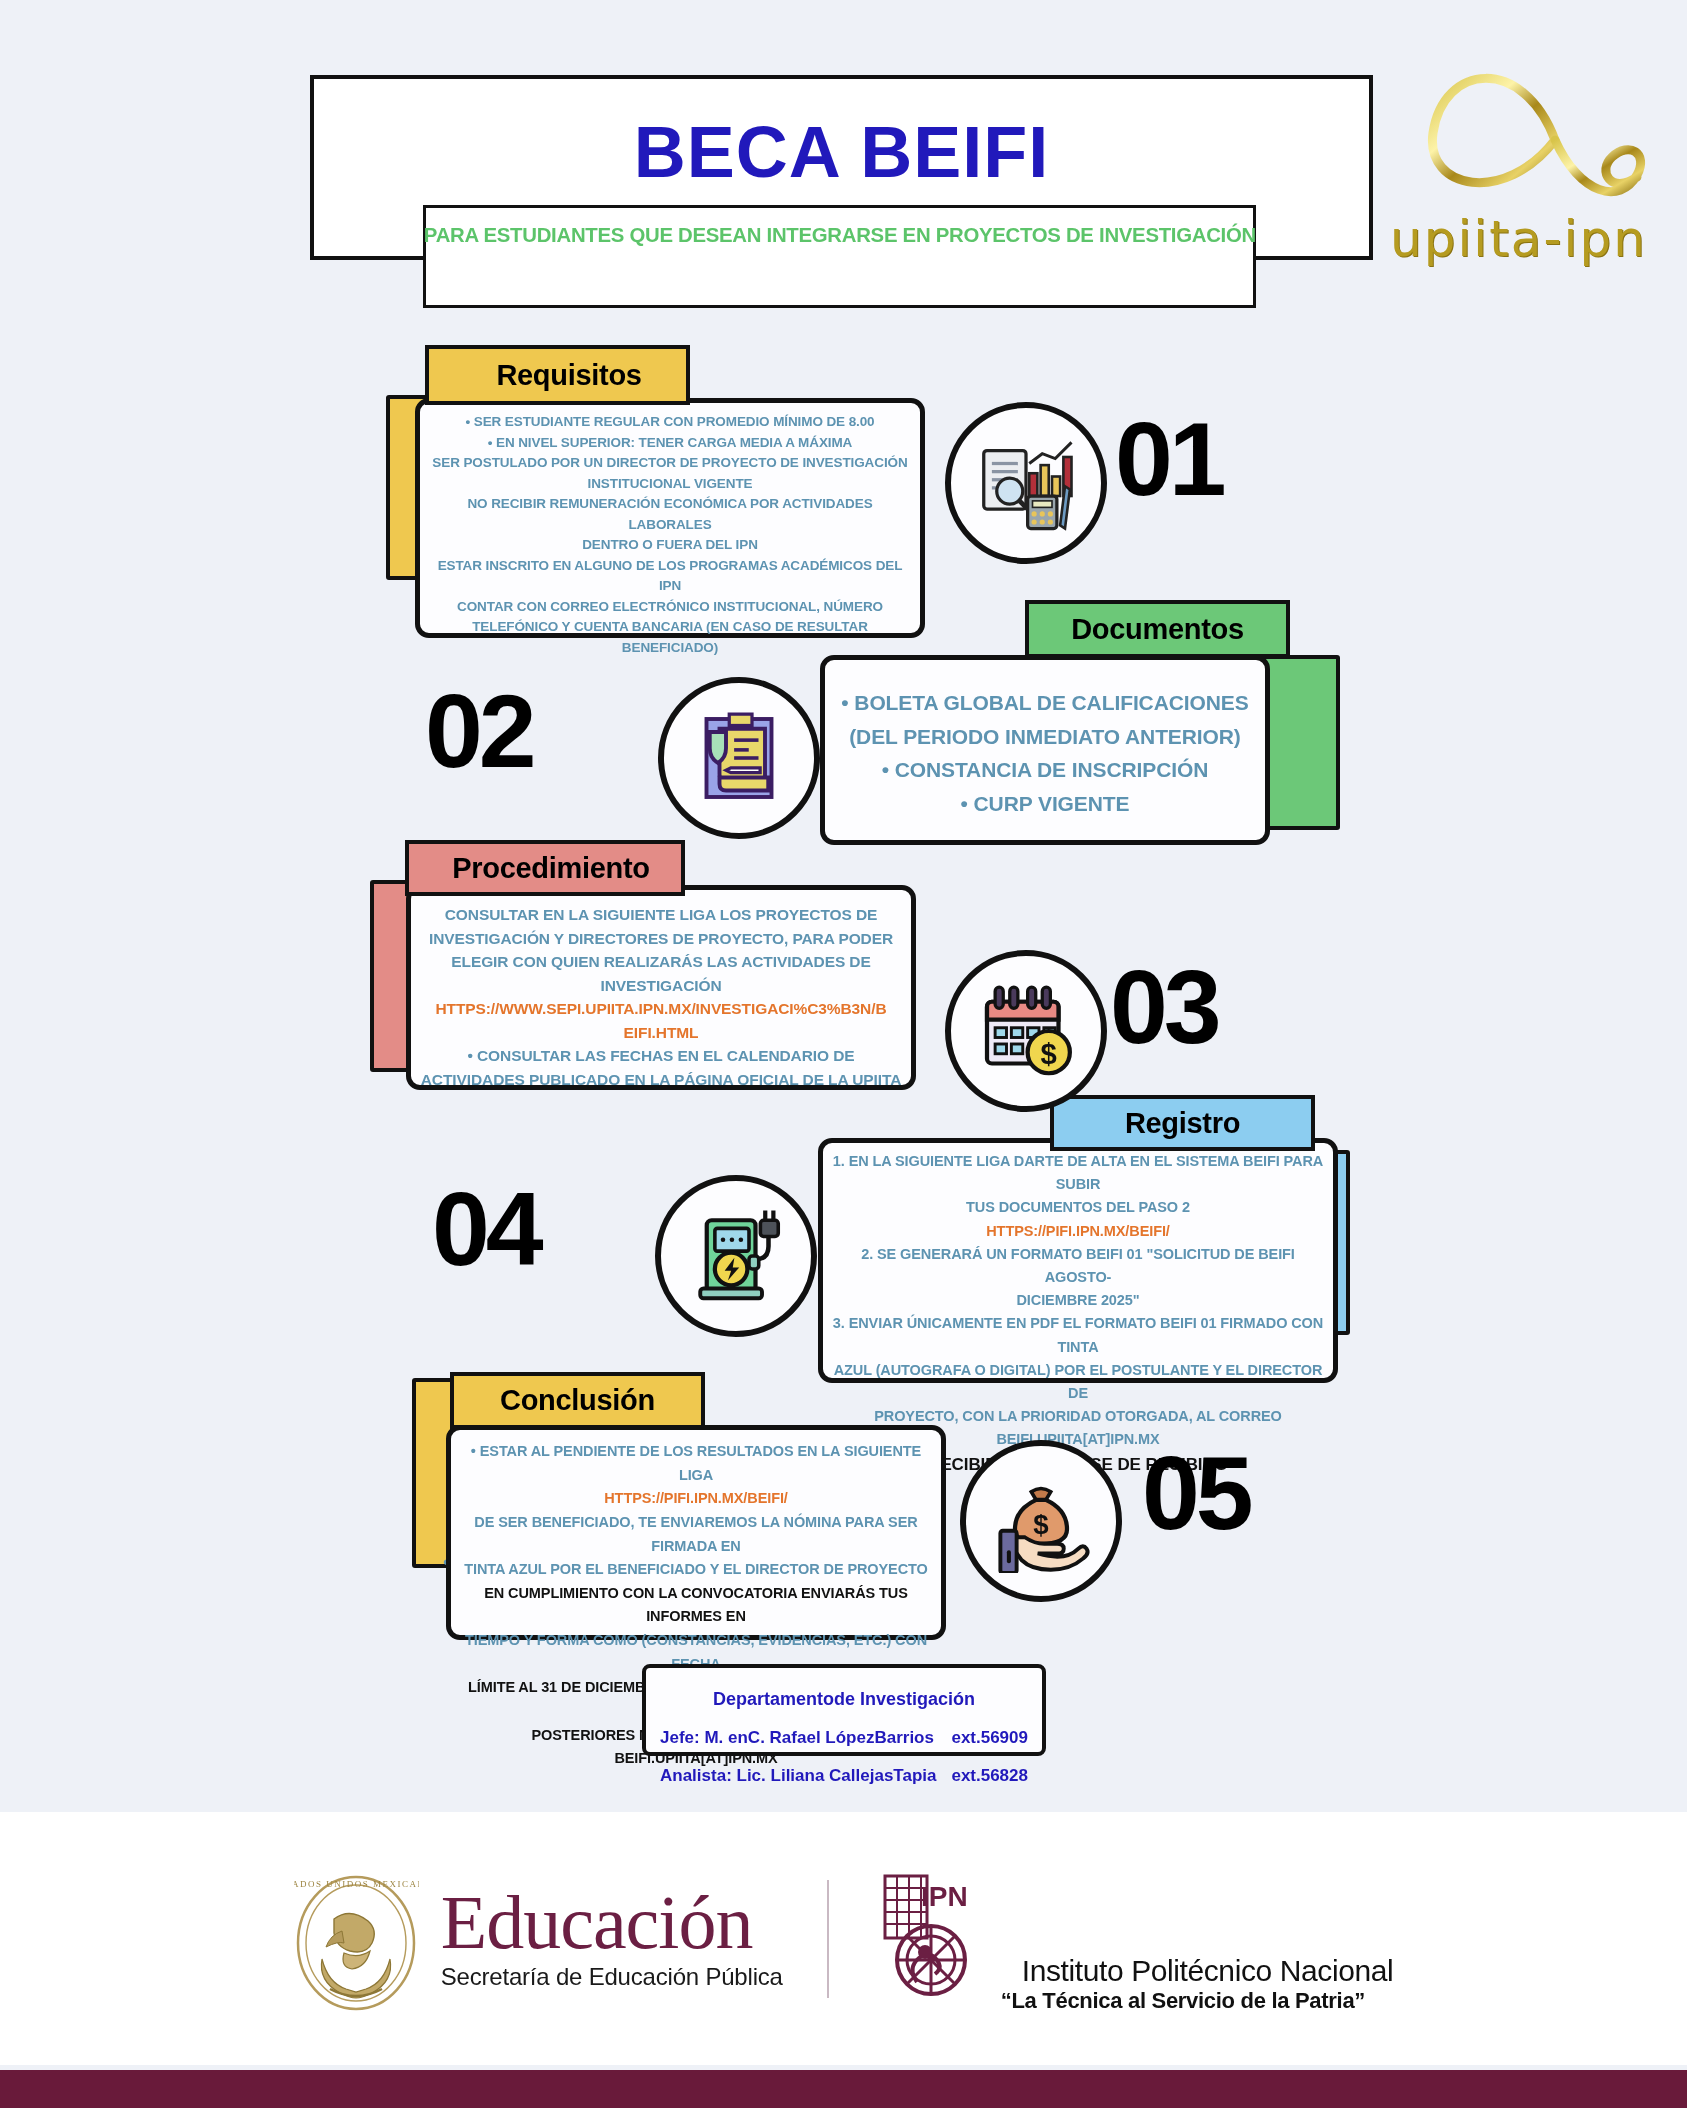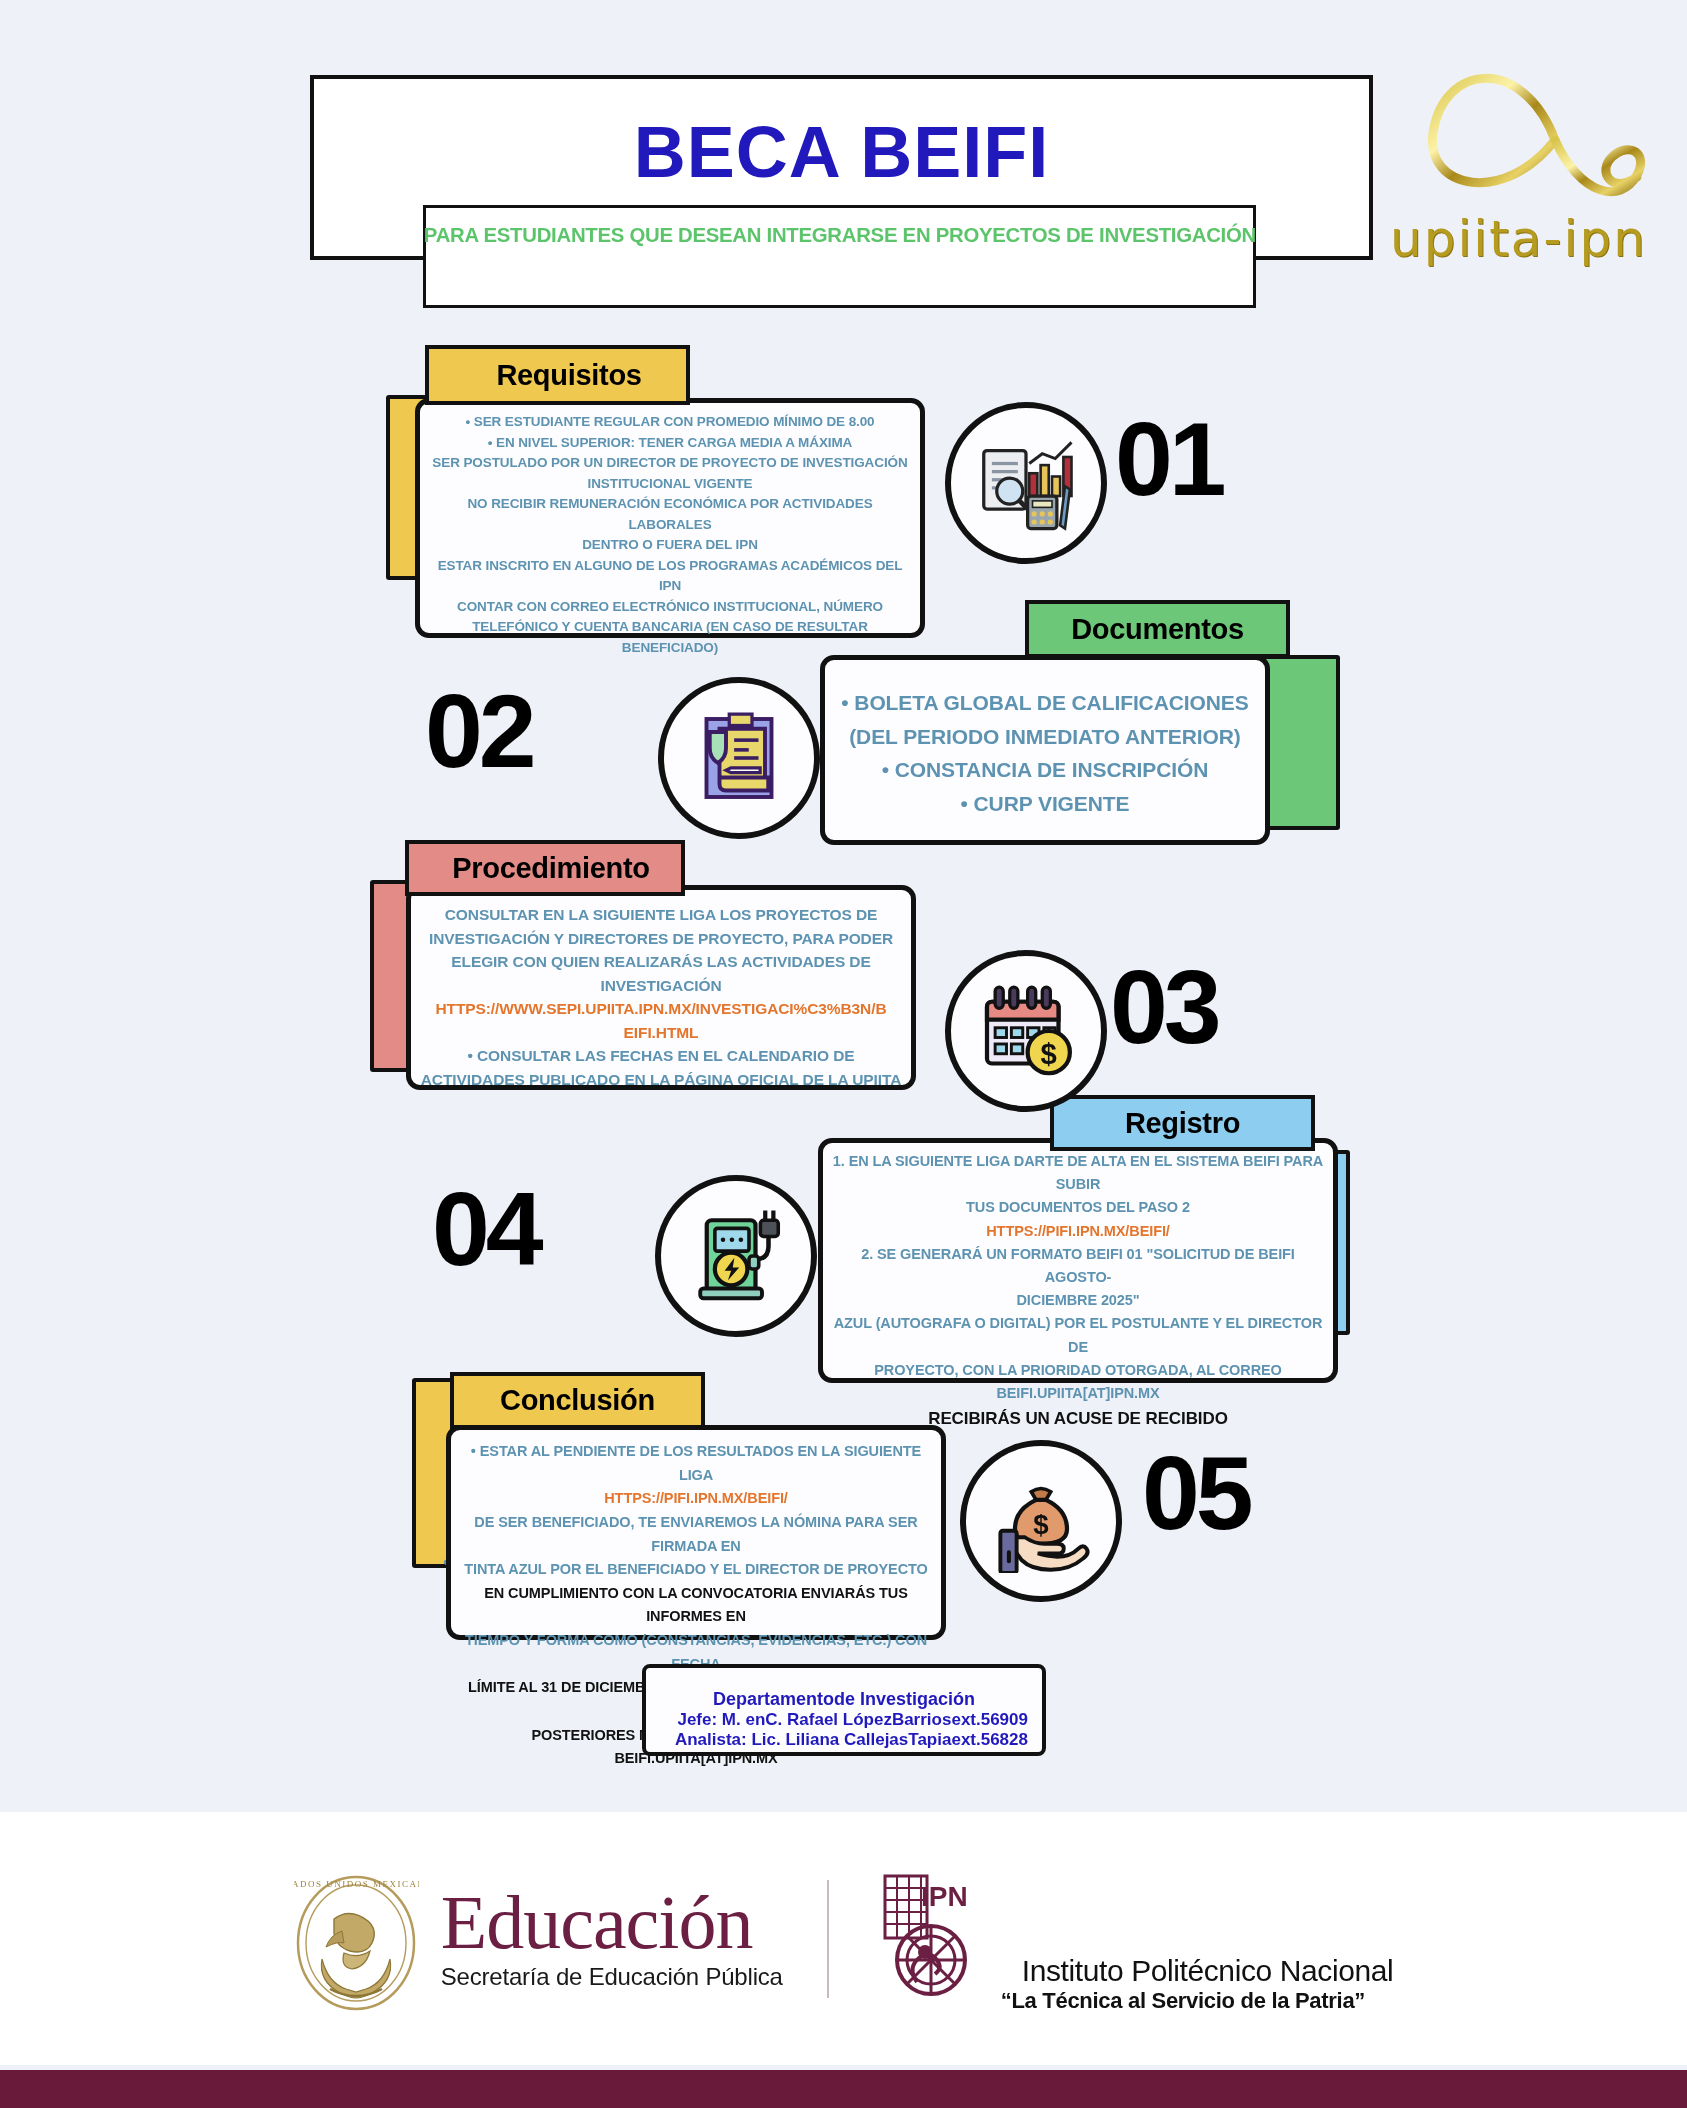--- a/index.html
+++ b/index.html
@@ -156,26 +156,26 @@
   }
   .contact-title {
     text-align: center;
     font-size: 18px;
     font-weight: 800;
     color: #2119bb;
     margin-top: 12px;
   }
   .contact-row {
     display: flex;
-    justify-content: flex-end;
+    justify-content: space-between;
     padding: 0 14px;
     font-size: 17px;
     font-weight: 800;
     color: #2119bb;
-    margin-top: 0;
+    margin-top: 18px;
   }
   .contact-row .ext { font-size: 17px; }
 
   
   .footer-band {
     position: absolute;
     left: 0; top: 1812px;
     width: 1687px; height: 253px;
     background: #ffffff;
   }
@@ -377,20 +377,21 @@
     <div class="card" style="left:818px;top:1138px;width:520px;height:245px;"></div>
     <div class="tab" style="left:1050px;top:1095px;width:265px;height:56px;background:#8CCDF0;">
       <span class="tab-label">Registro</span>
     </div>
     <div class="card-body" style="left:818px;top:1150px;width:520px;font-size:14.5px;line-height:1.6;">
       <div class="blue">1. EN LA SIGUIENTE LIGA DARTE DE ALTA EN EL SISTEMA BEIFI PARA SUBIR</div>
       <div class="blue">TUS DOCUMENTOS DEL PASO 2</div>
       <div class="url">HTTPS://PIFI.IPN.MX/BEIFI/</div>
       <div class="blue">2.  SE GENERARÁ UN FORMATO BEIFI 01 "SOLICITUD DE BEIFI AGOSTO-</div>
       <div class="blue">DICIEMBRE 2025"</div>
+      <div class="blue">3. ENVIAR ÚNICAMENTE EN PDF EL FORMATO BEIFI 01 FIRMADO CON TINTA</div>
       <div class="blue">AZUL (AUTOGRAFA O DIGITAL) POR EL POSTULANTE Y EL DIRECTOR DE</div>
       <div class="blue">PROYECTO, CON LA PRIORIDAD OTORGADA, AL CORREO</div>
       <div class="blue">BEIFI.UPIITA[AT]IPN.MX</div>
       <div class="dark" style="font-size:17px;">RECIBIRÁS UN ACUSE DE RECIBIDO</div>
     </div>
     <div class="icon-circle" style="left:655px;top:1175px;">
       <svg viewBox="0 0 64 64">
         <rect x="14" y="10" width="30" height="44" rx="3" fill="#6fd49a" stroke="#111" stroke-width="2.6"></rect>
         <rect x="10" y="52" width="38" height="6" rx="2" fill="#8fcfc0" stroke="#111" stroke-width="2.4"></rect>
         <rect x="19" y="15" width="21" height="14" rx="1.5" fill="#9fd8ea" stroke="#111" stroke-width="2.2"></rect>

